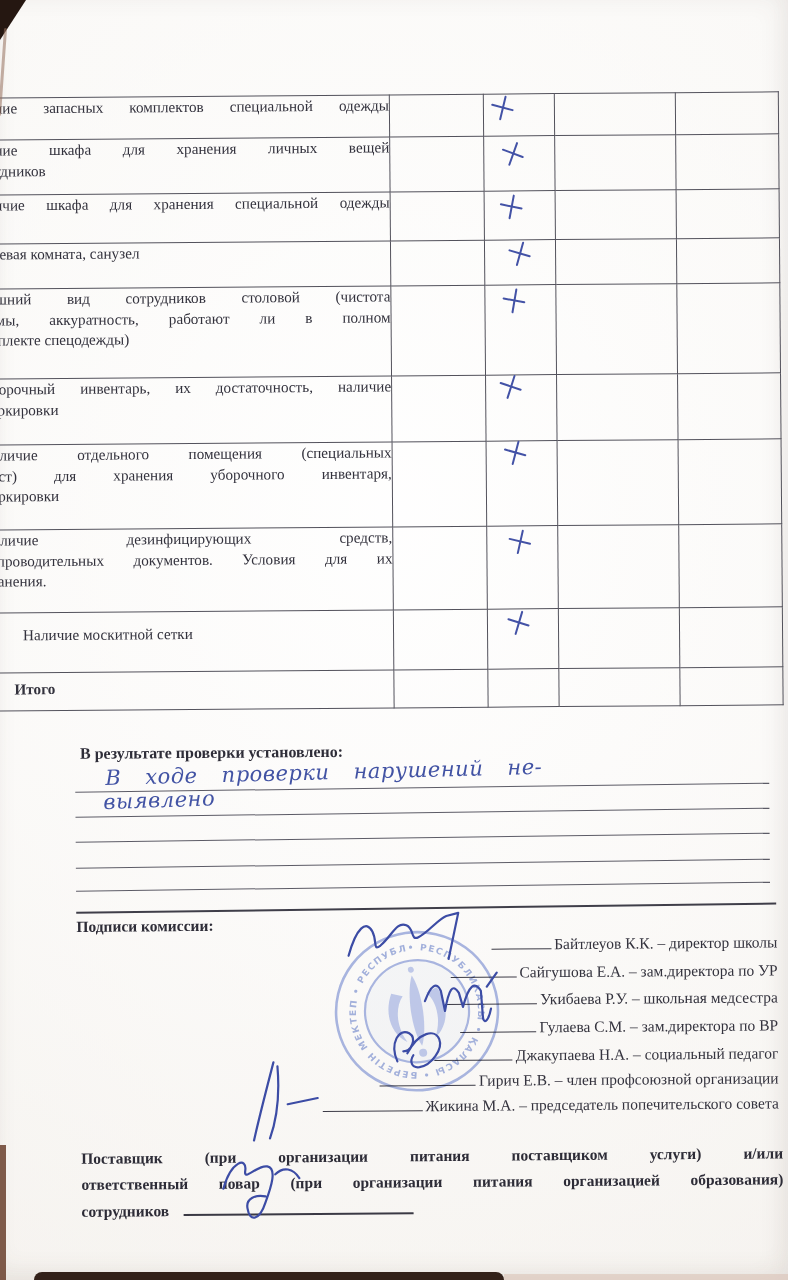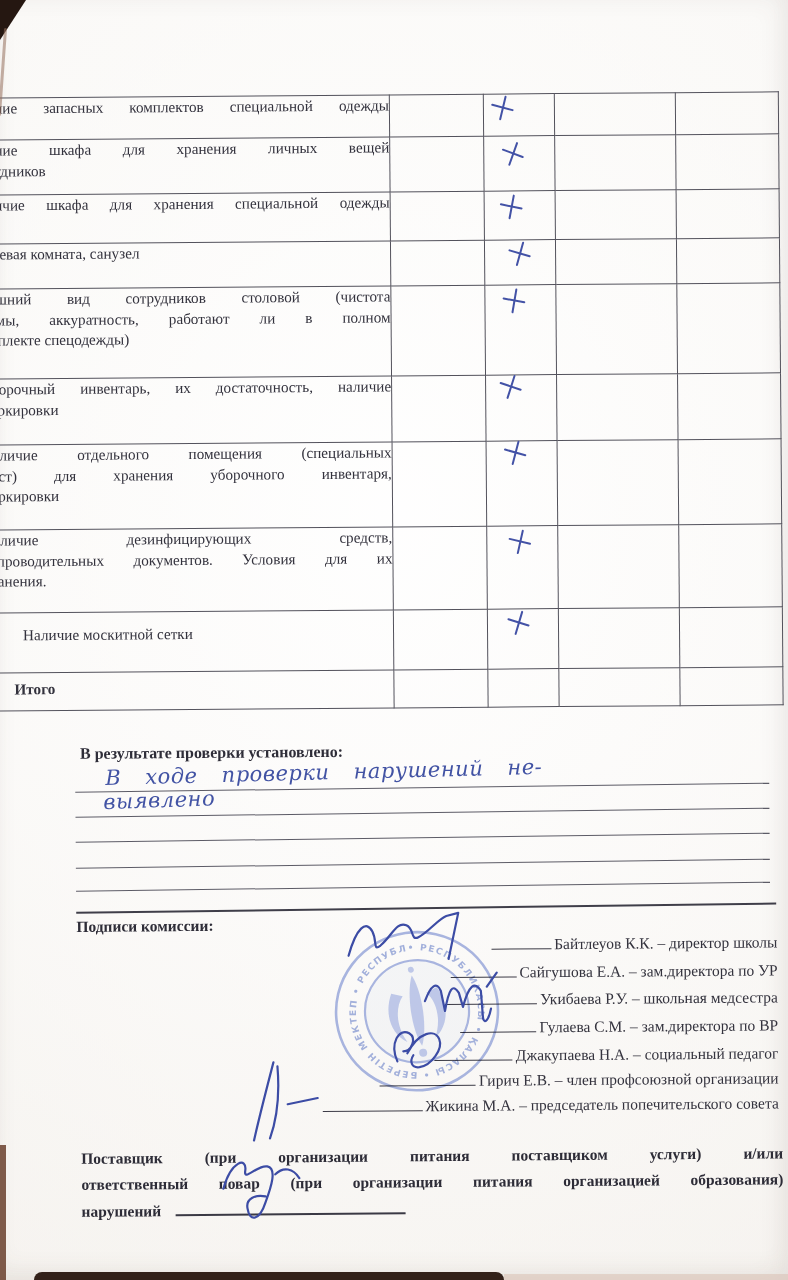--- a/index.html
+++ b/index.html
@@ -274,21 +274,21 @@
       <path d="M24 4 C16 34 9 60 4 82 M28 8 C30 34 28 58 20 80 M38 46 L68 40"></path>
     </svg>
     <svg class="ink" style="left:203px;top:1154px;width:104px;height:82px" viewBox="0 0 104 82">
       <path d="M12 36 C20 8 36 4 34 18 C32 30 46 12 56 14 C66 16 60 34 54 50 C48 68 38 70 36 56 C34 46 44 42 54 44 M64 22 C72 14 82 16 88 26"></path>
     </svg>
 
     <div class="footer">
       <div class="fl">Поставщик (при организации питания поставщиком услуги) и/или</div>
       <div class="fl">ответственный повар (при организации питания организацией образования)</div>
       <div class="fl3">
-        <span>нарушений</span><span class="ack-line"></span>
+        <span>сотрудников</span><span class="ack-line"></span>
       </div>
     </div>
 
   </div>
 
   <div class="corner-tl"></div>
   <div class="corner-curve"></div>
   <div class="edge-left-b"></div>
   <div class="edge-bottom-dark"></div>
   <div class="edge-bottom-light"></div>

